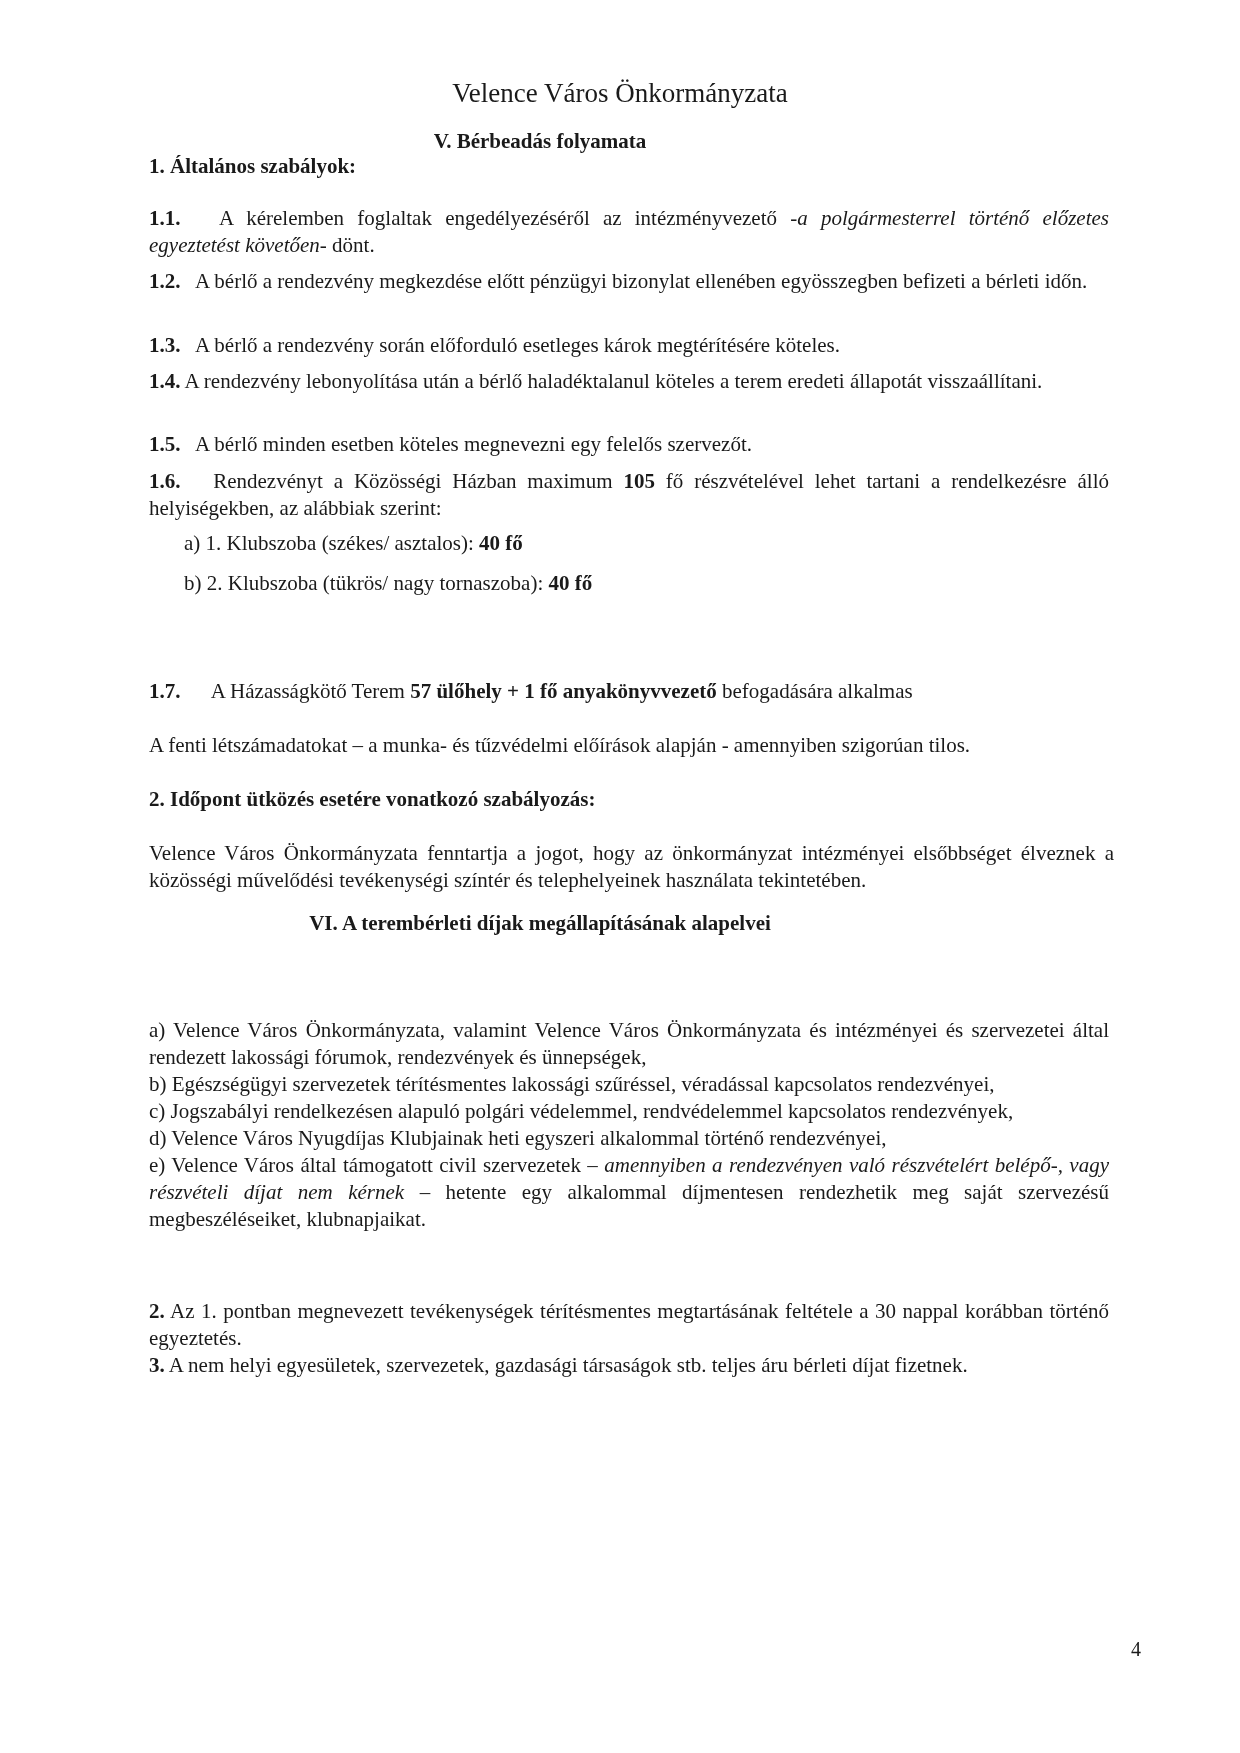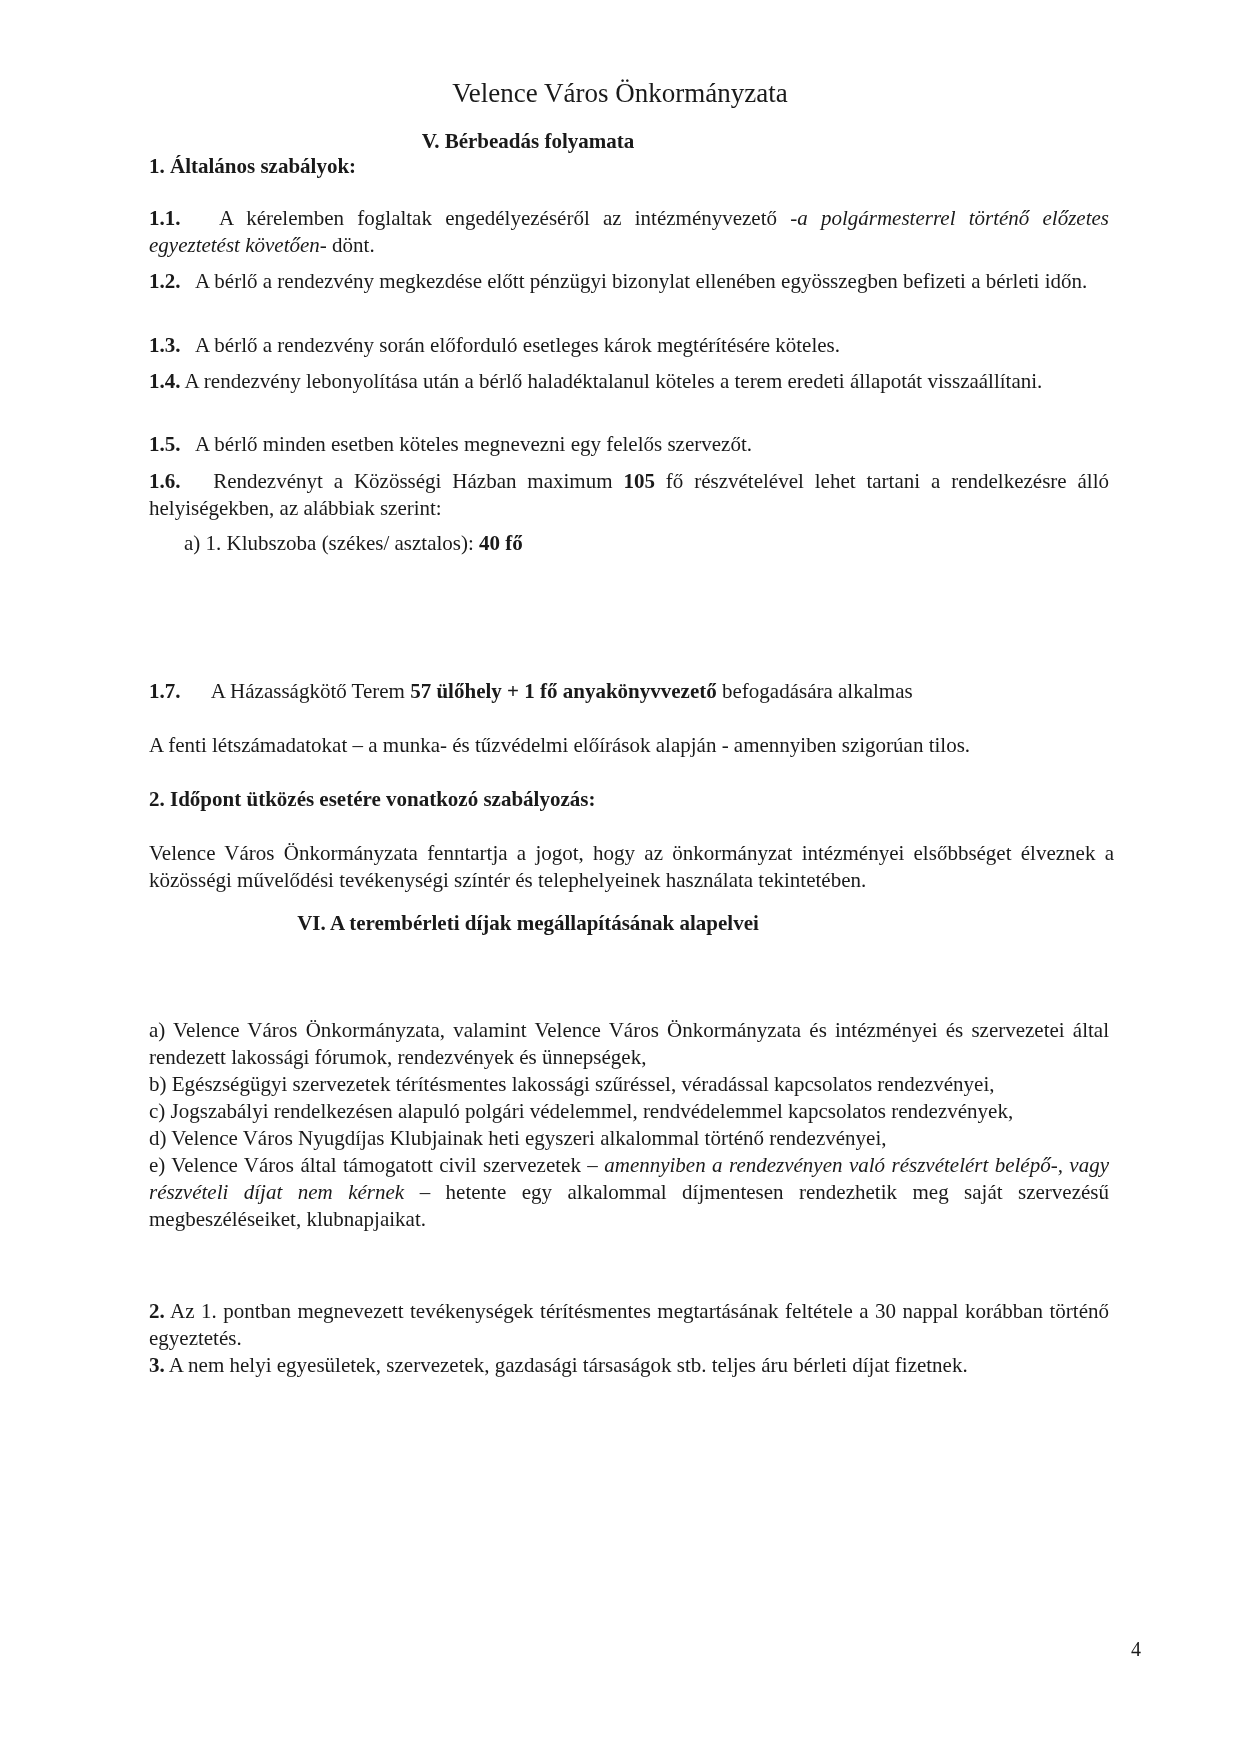--- a/index.html
+++ b/index.html
@@ -4,21 +4,21 @@
   <style>
     html, body { margin: 0; padding: 0; background: #ffffff; }
     body {
       width: 1240px; height: 1753px; position: relative; overflow: hidden;
       font-family: "Liberation Serif", "DejaVu Serif", serif;
       color: #1a1a1a; font-size: 21px; line-height: 27px;
     }
     .page { position: absolute; left: 0; top: 0; width: 1240px; height: 1753px; }
     .abs { position: absolute; }
     .header { left: 0; width: 1240px; top: 80px; text-align: center; font-size: 27px; }
-    .section-title { left: 0; width: 1056px; text-align: center; font-weight: bold; font-size: 21px; }
+    .section-title { left: 0; width: 1056px; text-align: center; font-weight: bold; font-size: 21px; padding-left: 12px; }
     .subhead { font-weight: bold; font-size: 21px; }
     .para { left: 149px; width: 960px; text-align: justify; }
     .para.wide { width: 965px; }
     .num { font-weight: bold; }
     .b { font-weight: bold; }
     .i { font-style: italic; }
     .list-item { left: 184px; }
     .page-number { left: 1131px; top: 1636px; font-size: 20px; }
   </style>
 </head>
@@ -58,20 +58,23 @@
   </div>
 
   <div class="abs para" style="top:468px;">
     <span class="num">1.6.</span>&nbsp;&nbsp;
     <span>Rendezvényt a Közösségi Házban maximum </span><span class="b">105</span><span> fő részvételével lehet tartani a rendelkezésre álló helyiségekben, az alábbiak szerint:</span>
   </div>
 
   <div class="abs list-item" style="top:530px;">
     <span>a) 1. Klubszoba (székes/ asztalos): </span><span class="b">40 fő</span>
   </div>
+  <div class="abs list-item" style="top:570px;">
+    <span>b) 2. Klubszoba (tükrös/ nagy tornaszoba): </span><span class="b">40 fő</span>
+  </div>
 
   <div class="abs para" style="top:678px;">
     <span class="num">1.7.</span>&nbsp;&nbsp;&nbsp;&nbsp;&nbsp;
     <span>A Házasságkötő Terem </span><span class="b">57 ülőhely + 1 fő anyakönyvvezető</span><span> befogadására alkalmas</span>
   </div>
 
   <div class="abs para wide" style="top:732px;">A fenti létszámadatokat – a munka- és tűzvédelmi előírások alapján - amennyiben szigorúan tilos.</div>
 
   <div class="abs subhead" style="left:149px; top:786px;text-align:center;">2. Időpont ütközés esetére vonatkozó szabályozás:</div>
 

